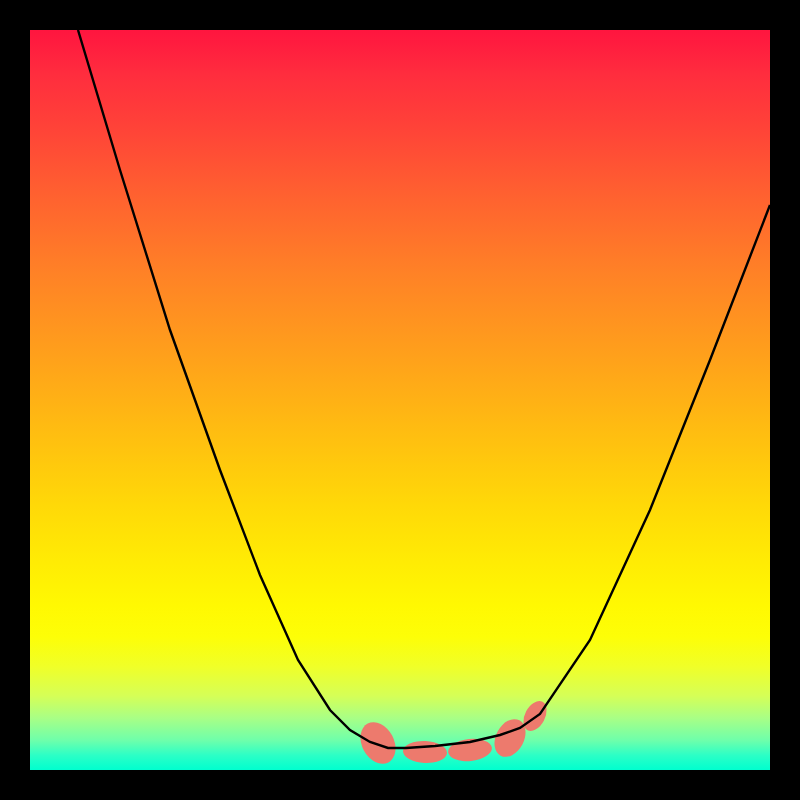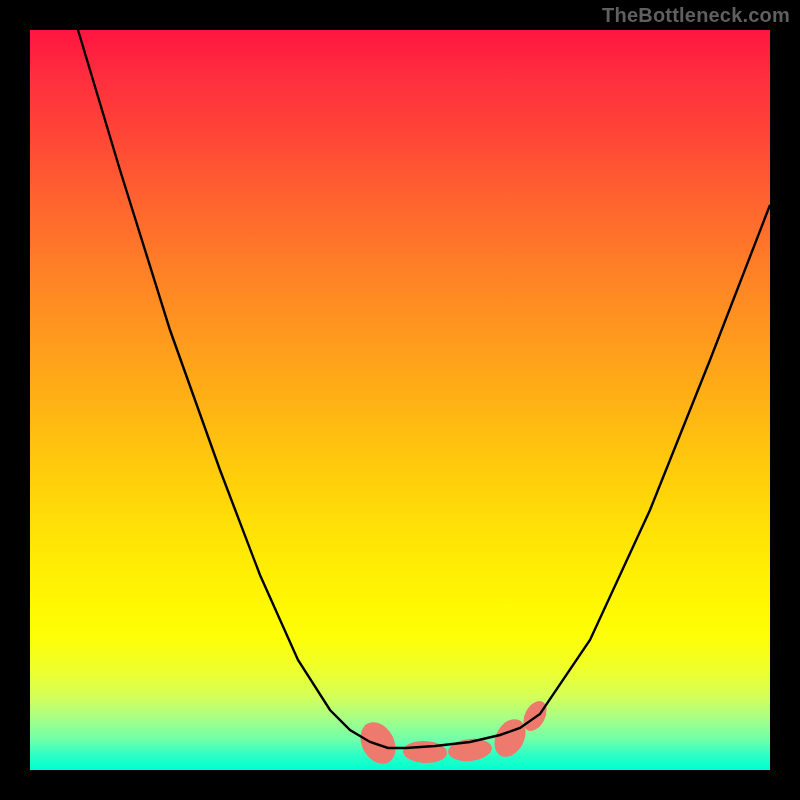--- a/index.html
+++ b/index.html
@@ -82,14 +82,13 @@
       <g id="marker-group" fill="#ed7a6d">
           <ellipse cx="348" cy="713" rx="16" ry="22" transform="rotate(-28 348 713)"></ellipse>
           <ellipse cx="395" cy="722" rx="22" ry="11" transform="rotate(3 395 722)"></ellipse>
           <ellipse cx="440" cy="720" rx="22" ry="11" transform="rotate(-6 440 720)"></ellipse>
           <ellipse cx="480" cy="708" rx="14" ry="20" transform="rotate(28 480 708)"></ellipse>
           <ellipse cx="505" cy="686" rx="10" ry="16" transform="rotate(28 505 686)"></ellipse>
         </g>
       <path id="curve-path" fill="none" stroke="#000000" stroke-width="2.4" d="M48 0 L90 140 L140 300 L190 440 L230 545 L268 630 L300 680 L320 700 L340 712 L358 718 L376 718 L405 716 L440 712 L470 705 L490 698 L510 684 L560 610 L620 480 L680 330 L740 175"></path>
     </svg>
   </div>
-  <div class="watermark">TheBottleneck.com</div>
 </div>
 
 </body></html>

